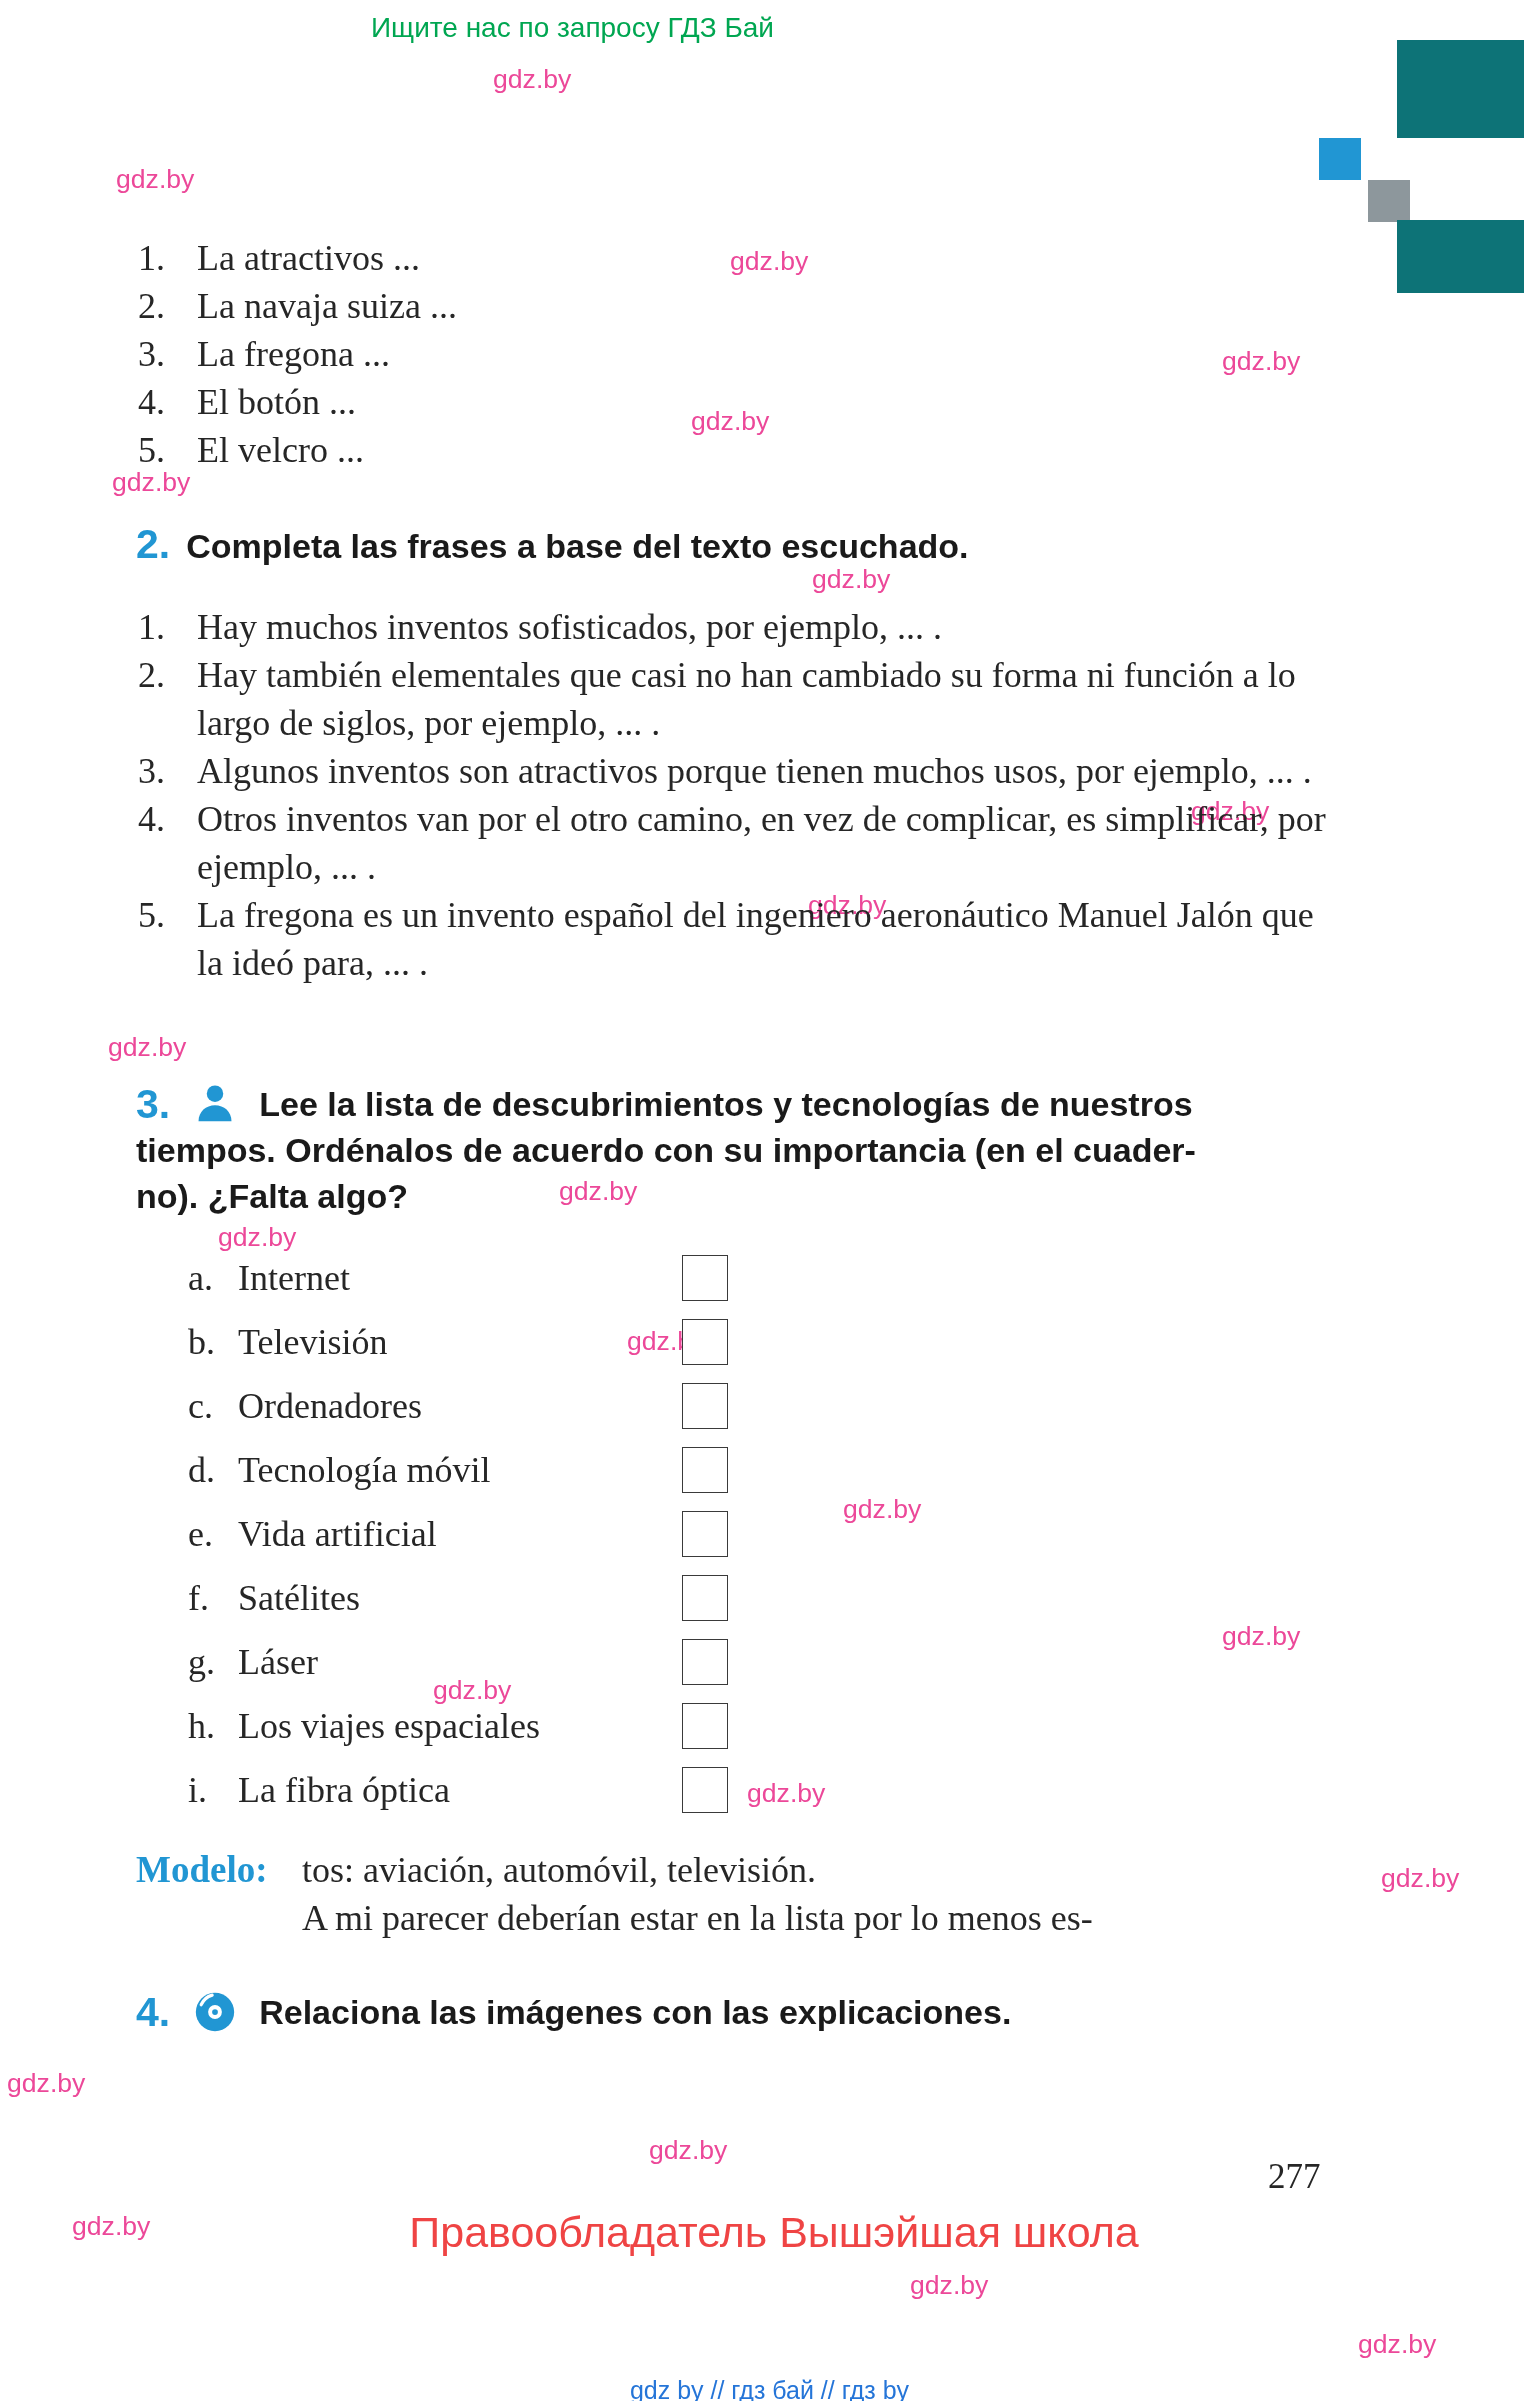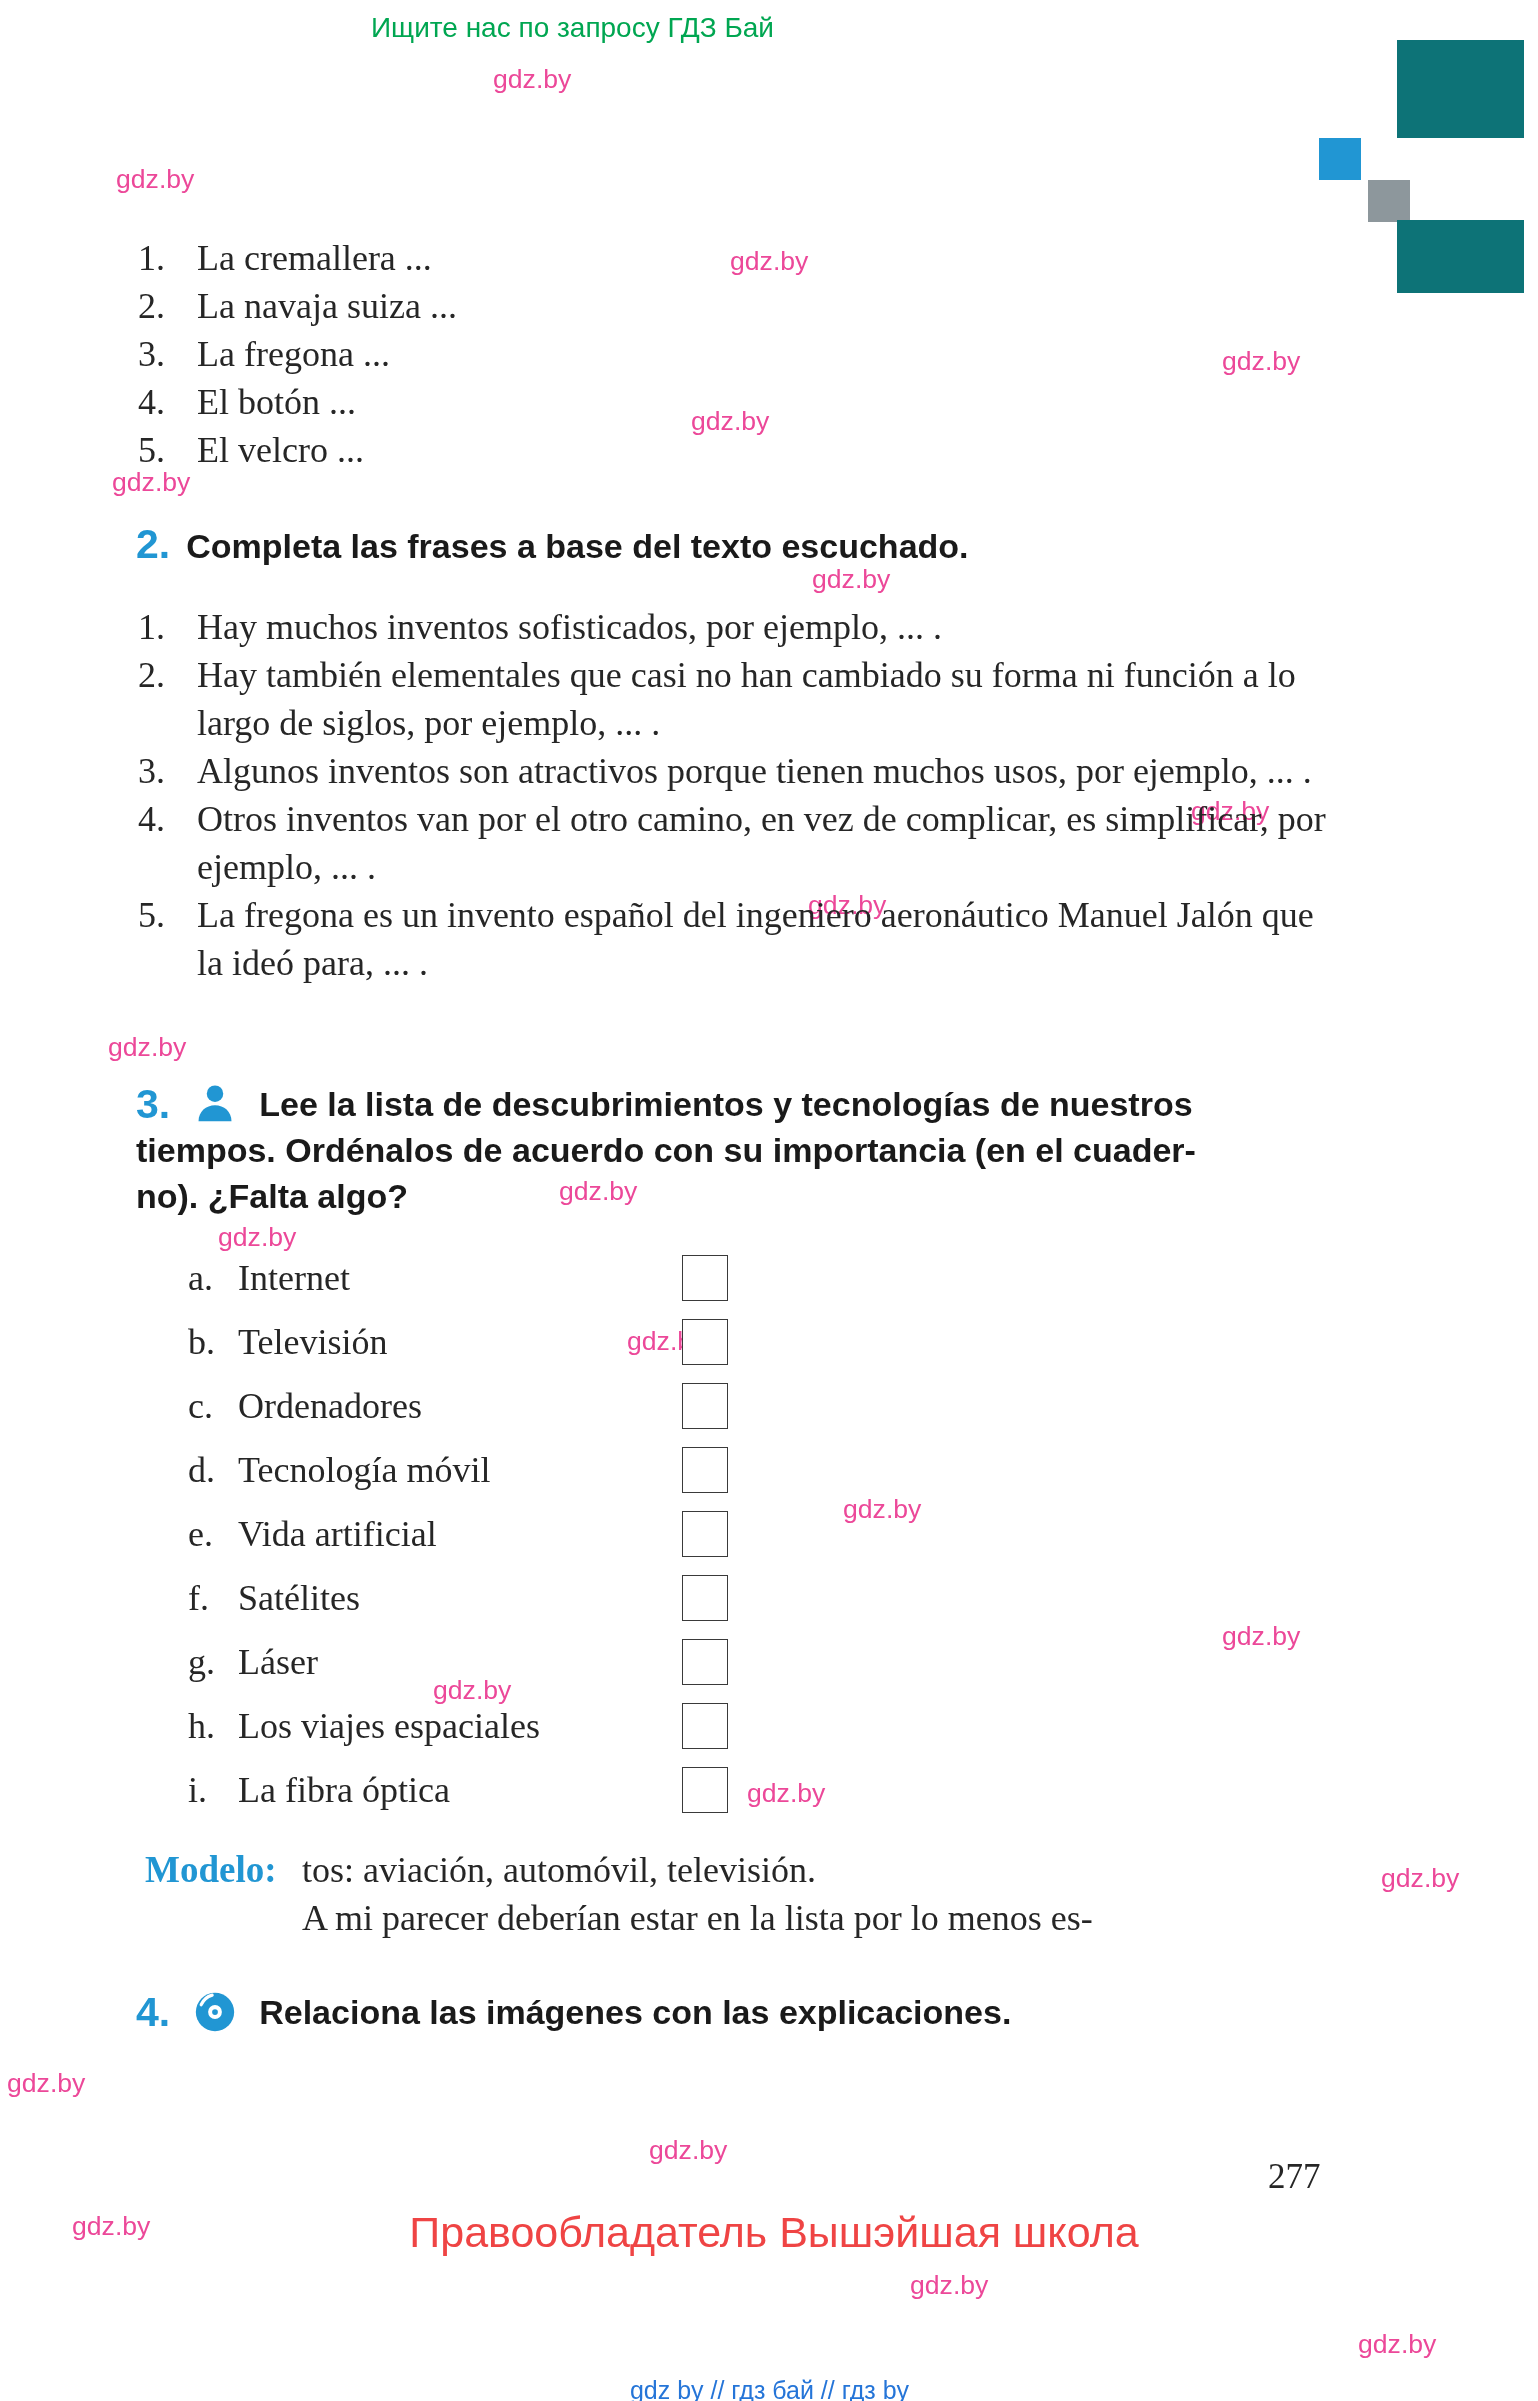--- a/index.html
+++ b/index.html
@@ -50,21 +50,21 @@
 
   
   .checklist { position:absolute; left:188px; top:1246px; width:621px; }
   .chk-row { position:relative; height:64px; display:flex; align-items:center; }
   .chk-letter { width:50px; flex:0 0 auto; }
   .chk-box { position:absolute; left:494px; top:8.9px; width:46px; height:46px;
              border:1.8px solid #3a3a3a; background:#ffffff; }
 
   
   .modelo { position:absolute; left:136px; top:1846px; width:1223px; }
-  .modelo-label { position:absolute; left:9px; top:0; color:#2196d3; font-weight:bold;
+  .modelo-label { position:absolute; left:0; top:0; color:#2196d3; font-weight:bold;
                   font-family:"Liberation Serif", serif; font-size:37px; line-height:48px; }
   .modelo-text { margin-left:166px; line-height:48px; }
 
   .ex4-head { position:absolute; left:136px; top:1989px; display:flex; align-items:center; gap:19.5px; }
 
   .page-number { position:absolute; left:1268px; top:2157px;
                  font-family:"Liberation Serif", serif; font-size:35px; color:#262626; }
 
   .publisher { position:absolute; left:266px; top:2208px; width:1016px; text-align:center;
                color:#ef4444; font-size:43px; }
@@ -104,21 +104,21 @@
   <span class="wm" style="left:1358px;top:2329px">gdz.by</span>
 
   <div class="logo-block teal-top"></div>
   <div class="logo-block blue-sq"></div>
   <div class="logo-block gray-sq"></div>
   <div class="logo-block teal-bottom"></div>
 
   <div class="intro-list serif">
     <div class="hang">
       <span class="num">1.</span>
-      <span>La cremallera ...</span>
+      <span>La atractivos ...</span>
     </div>
     <div class="hang">
       <span class="num">2.</span>
       <span>La navaja suiza ...</span>
     </div>
     <div class="hang">
       <span class="num">3.</span>
       <span>La fregona ...</span>
     </div>
     <div class="hang">

